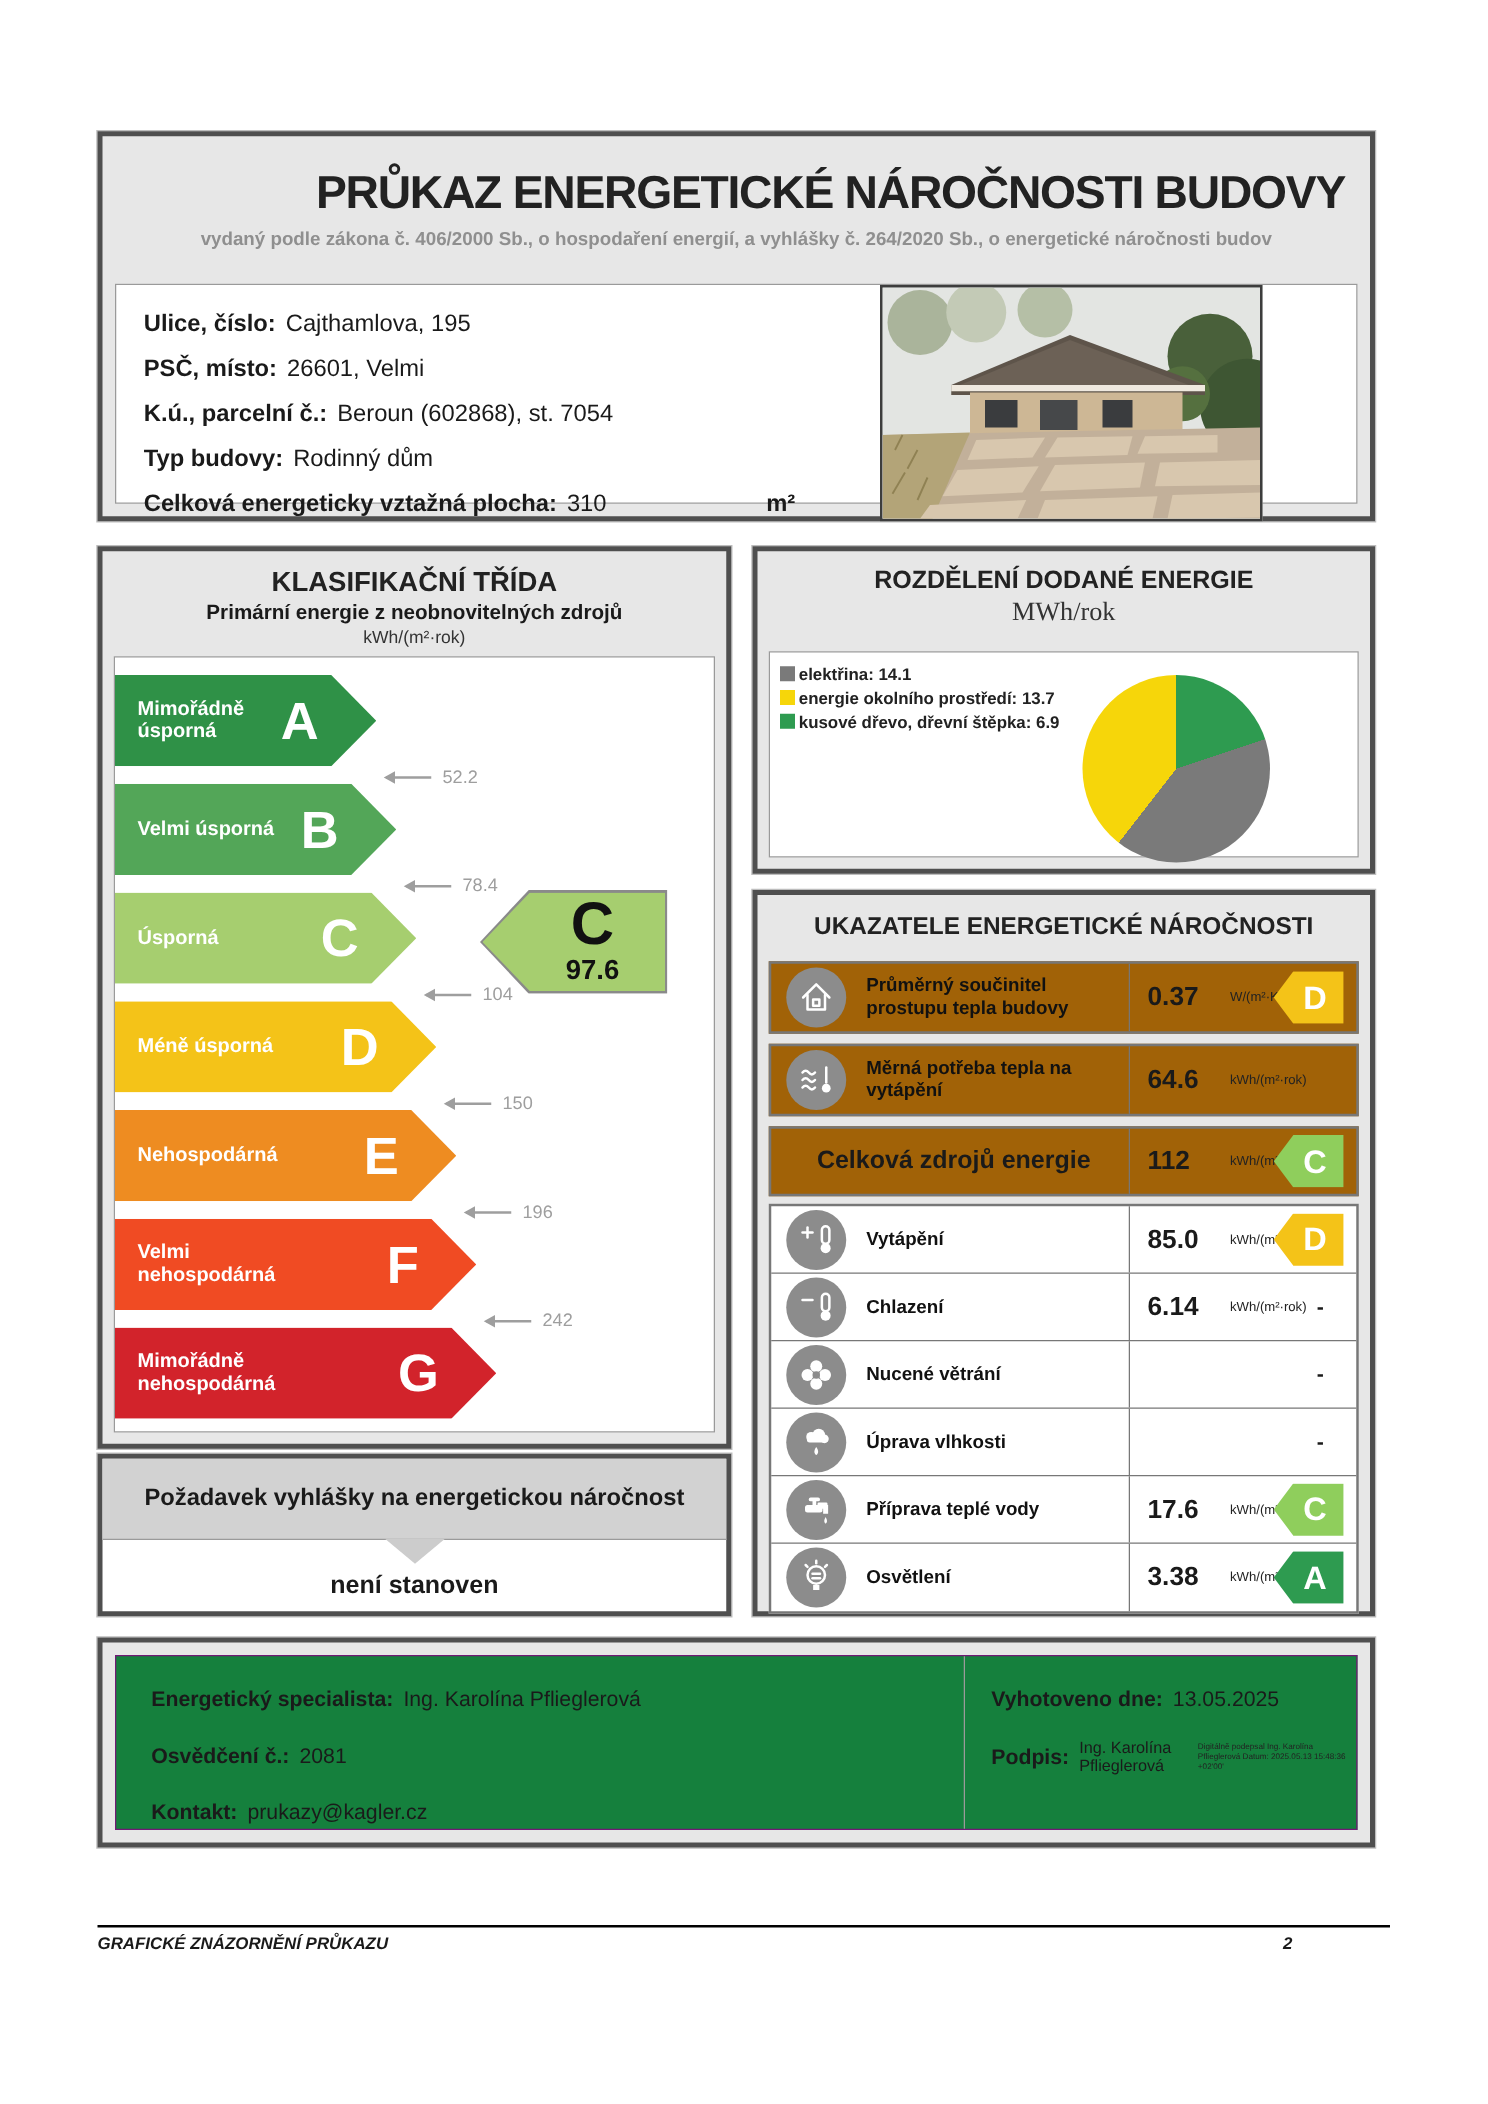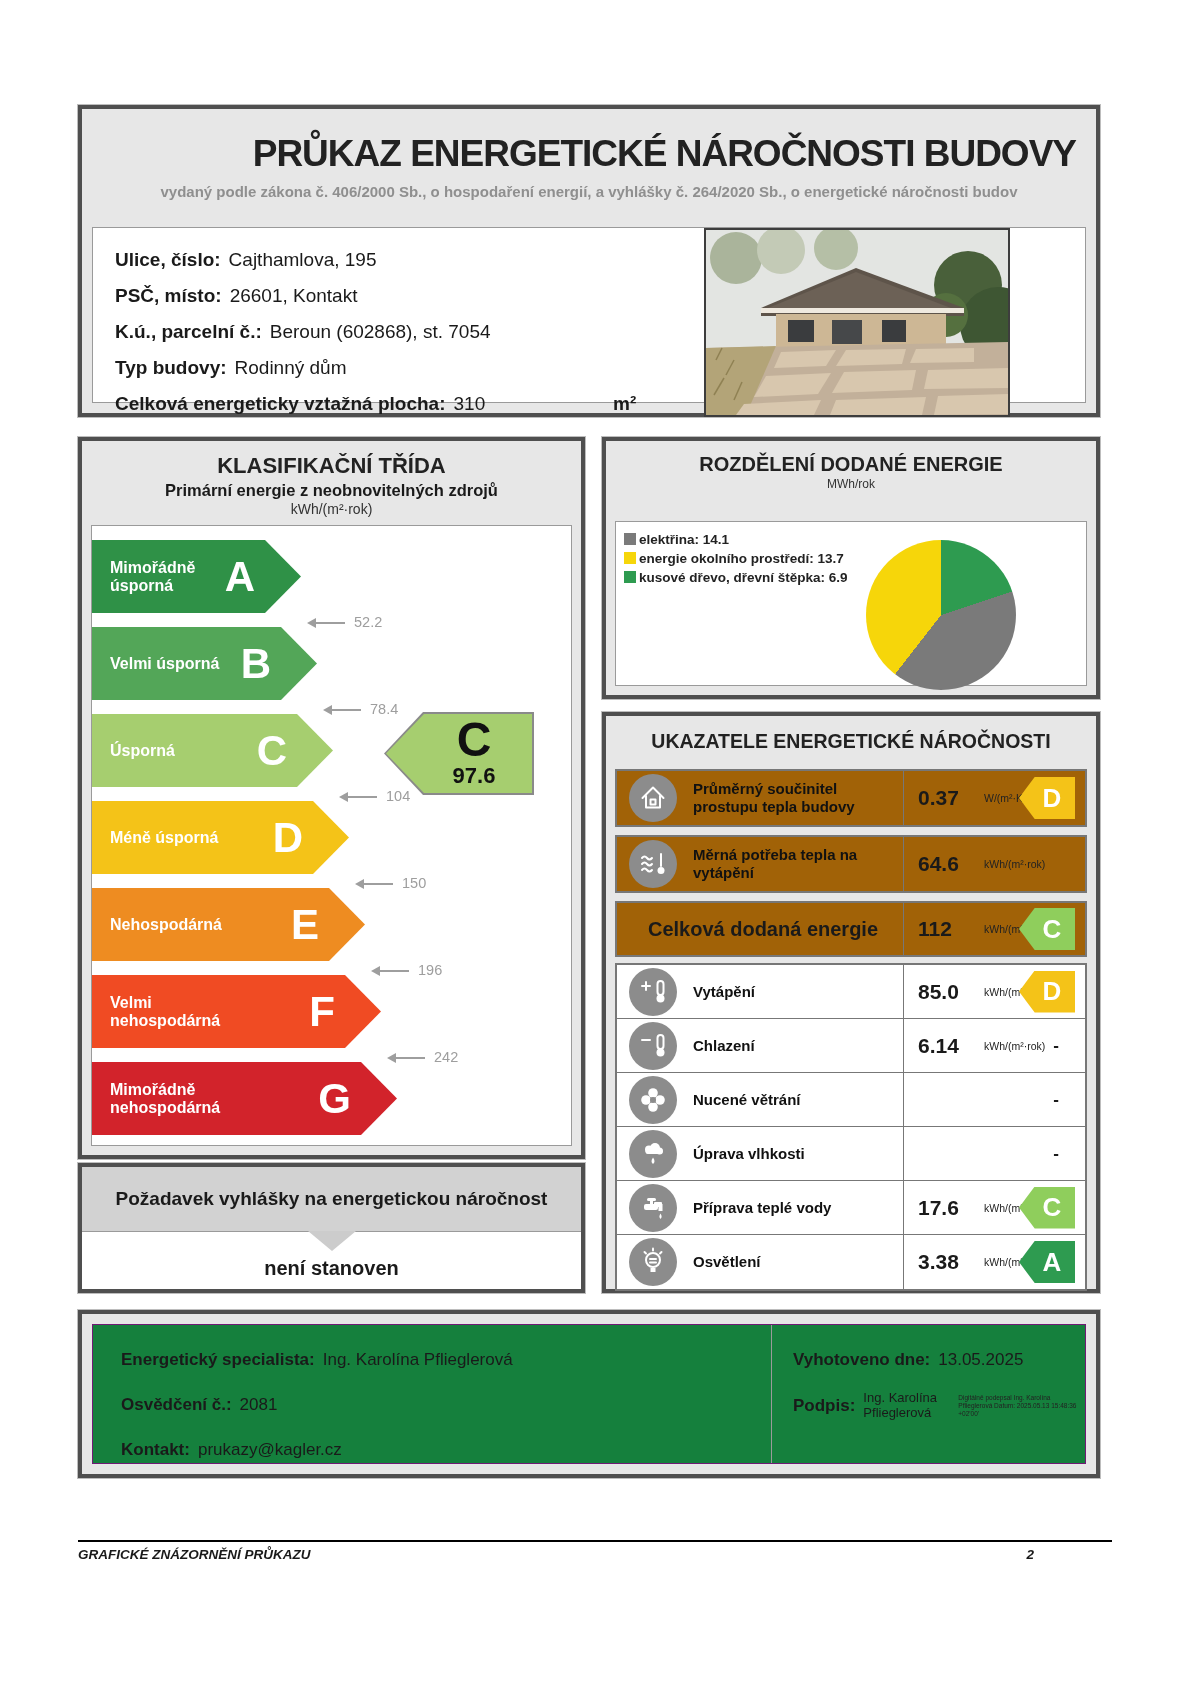--- a/index.html
+++ b/index.html
@@ -117,21 +117,21 @@
 
   <div class="box top-box">
     <div class="main-title">PRŮKAZ ENERGETICKÉ NÁROČNOSTI BUDOVY</div>
     <div class="main-sub">vydaný podle zákona č. 406/2000 Sb., o hospodaření energií, a vyhlášky č. 264/2020 Sb., o energetické náročnosti budov</div>
     <div class="info-area">
       <div class="info-rows">
         <div class="info-row">
           <b>Ulice, číslo:</b><span>Cajthamlova, 195</span>
         </div>
         <div class="info-row">
-          <b>PSČ, místo:</b><span>26601, Kontakt</span>
+          <b>PSČ, místo:</b><span>26601, Velmi</span>
         </div>
         <div class="info-row">
           <b>K.ú., parcelní č.:</b><span>Beroun (602868), st. 7054</span>
         </div>
         <div class="info-row">
           <b>Typ budovy:</b><span>Rodinný dům</span>
         </div>
         <div class="info-row">
           <b>Celková energeticky vztažná plocha:</b><span>310</span>
           <span class="info-unit">m²</span>
@@ -246,21 +246,21 @@
   </div>
 
   <div class="box req-box">
     <div class="req-head">Požadavek vyhlášky na energetickou náročnost</div>
     <div class="req-tri"></div>
     <div class="req-val">není stanoven</div>
   </div>
 
   <div class="box pie-panel">
     <div class="p-title" style="font-size:20px;">ROZDĚLENÍ DODANÉ ENERGIE</div>
-    <div class="p-unit" style="font-size:12px;">MWh/rok</div>
+    <div class="p-unit" style="font-size:21px;font-family:Liberation Serif, serif;">MWh/rok</div>
     <div class="pie-chartbox">
       <div class="legend">
         <div class="legend-row">
           <span class="sw" style="background: rgb(122, 122, 122);"></span><span>elektřina: 14.1</span>
         </div>
         <div class="legend-row">
           <span class="sw" style="background: rgb(246, 214, 10);"></span><span>energie okolního prostředí: 13.7</span>
         </div>
         <div class="legend-row">
           <span class="sw" style="background: rgb(46, 155, 80);"></span><span>kusové dřevo, dřevní štěpka: 6.9</span>
@@ -302,21 +302,21 @@
         </svg>
       </span>
       <div class="ind-label">Měrná potřeba tepla na vytápění</div>
       <div class="valcol">
         <span class="v">64.6</span>
         <span class="u">kWh/(m²·rok)</span>
       </div>
     </div>
 
     <div class="ind-row ir2">
-      <div class="big-label">Celková dodaná energie</div>
+      <div class="big-label">Celková zdrojů energie</div>
       <div class="valcol">
         <span class="v">112</span>
         <span class="u">kWh/(m²·rok)</span>
         <span class="badge" style="background: rgb(143, 206, 92);">
             <i>C</i>
           </span>
       </div>
     </div>
 
     <div class="ind-table">

